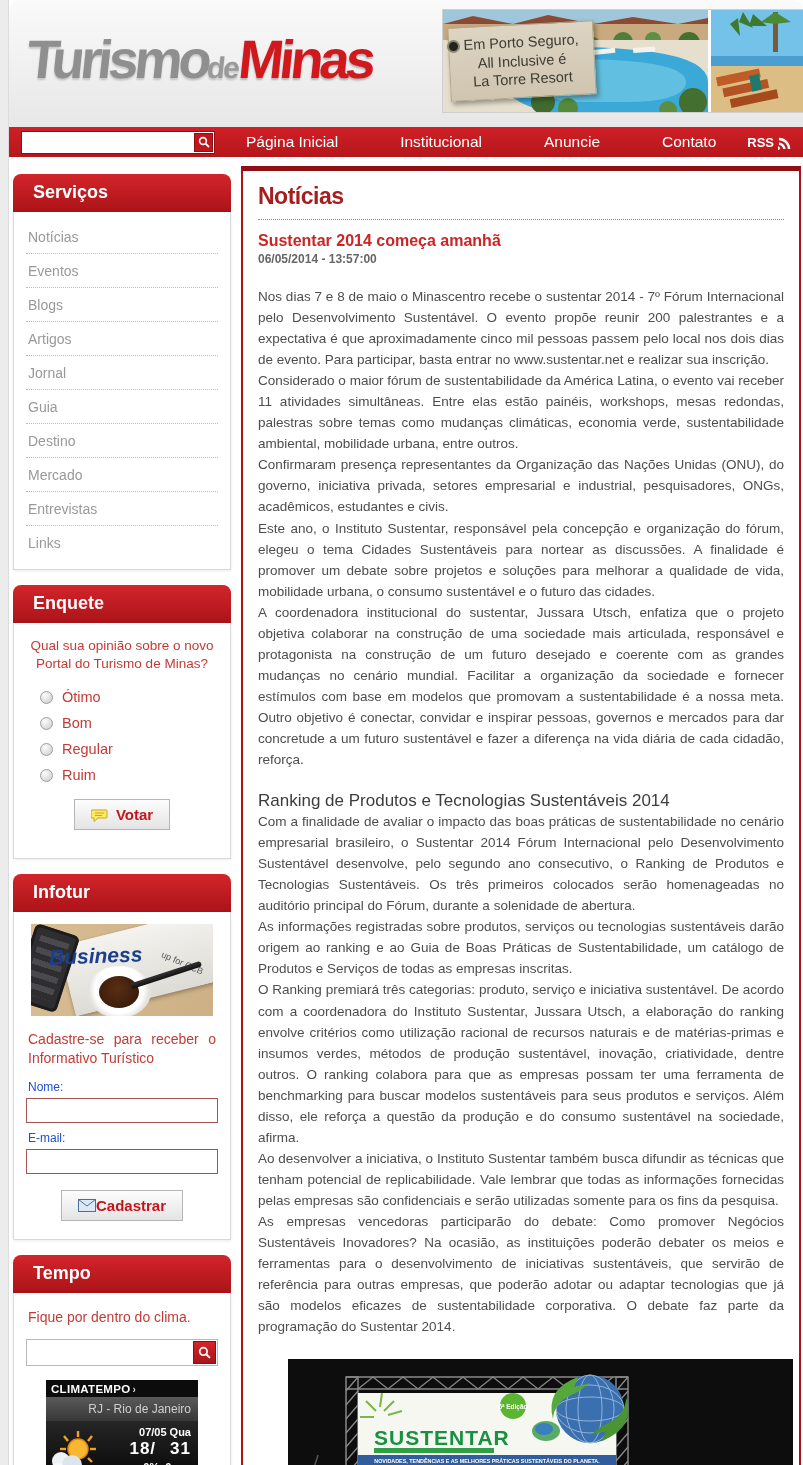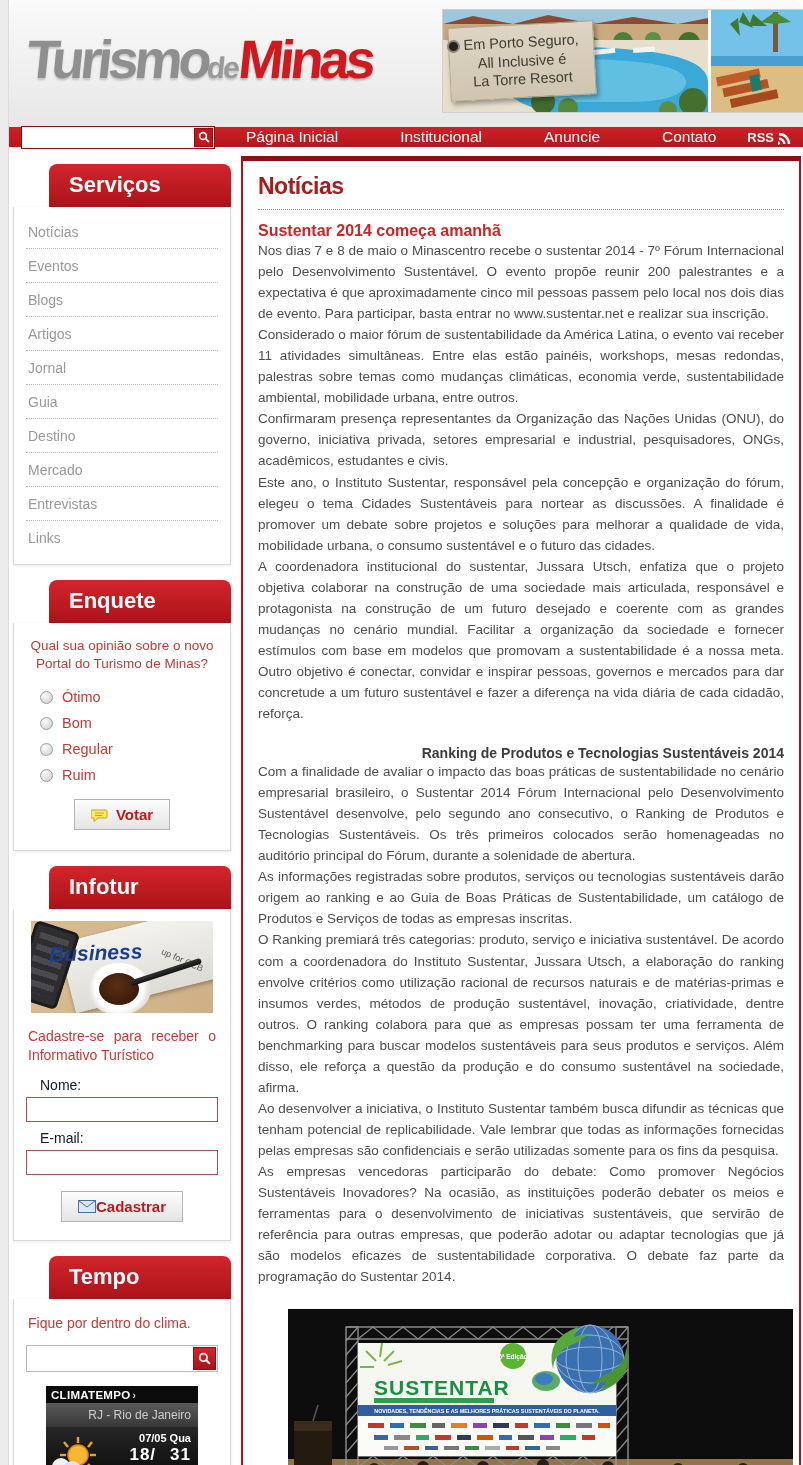--- a/index.html
+++ b/index.html
@@ -13,63 +13,63 @@
   .logo-turismo { font-size: 54px; font-weight: bold; color: #8f8f8f; letter-spacing: -4px; text-shadow: 0 2px 2px rgba(0,0,0,.18); }
   .logo-de { font-size: 30px; font-weight: bold; color: #9a9a9a; letter-spacing: -2px; text-shadow: 0 2px 2px rgba(0,0,0,.18); }
   .logo-minas { font-size: 54px; font-weight: bold; color: #d0181d; letter-spacing: -4px; text-shadow: 0 2px 2px rgba(0,0,0,.25); }
 
   .banner-ad { position: absolute; right: 0; top: 10px; width: 360px; height: 102px; cursor: pointer; box-shadow: 0 0 0 1px #cfcfcf; }
   .banner-ad svg { position: absolute; inset: 0; }
   .banner-tag { position: absolute; left: 6px; top: 14px; width: 146px; height: 74px; background: linear-gradient(#ddd4c3, #cfc5b0); border: 1px solid #b3a78d; transform: rotate(-3deg); box-shadow: 2px 3px 5px rgba(0,0,0,.35); display: flex; flex-direction: column; justify-content: center; text-align: center; line-height: 1.3; font-size: 14.5px; color: #3e3c33; }
   .banner-hole { position: absolute; left: 4px; top: 30px; width: 13px; height: 13px; border-radius: 50%; background: #23231c; border: 2px solid #8d8574; }
 
   
-  .navbar { height: 20px; background: linear-gradient(#cf2026, #b5161b); display: flex; align-items: center; padding: 0 8px 0 12px; }
+  .navbar { height: 30px; background: linear-gradient(#cf2026, #b5161b); display: flex; align-items: center; padding: 0 8px 0 12px; }
   .nav-search { position: relative; width: 194px; height: 23px; flex: 0 0 auto; }
   .nav-search input { width: 100%; height: 100%; border: 1px solid #8e0f13; padding: 0 26px 0 6px; font-size: 13px; }
   .nav-search .search-btn { position: absolute; right: 2px; top: 2px; width: 19px; height: 19px; background: #c3161c; border: 1px solid #8e0f13; cursor: pointer; display: flex; align-items: center; justify-content: center; }
   .nav-links { flex: 1; display: flex; justify-content: space-around; align-items: center; }
   .nav-link { color: #fff; text-decoration: none; font-size: 15.5px; cursor: pointer; }
   .nav-rss { display: flex; align-items: center; gap: 4px; color: #fff; font-size: 13px; font-weight: bold; cursor: pointer; padding-right: 2px; }
 
   
   .content { display: flex; gap: 10px; padding: 9px 3px 0 4px; background: #fff; }
   .sidebar { width: 218px; flex: 0 0 auto; padding-top: 8px; }
   .main-col { width: 560px; flex: 0 0 auto; }
 
   
   .box { margin-bottom: 15px; }
-  .box-header { background: linear-gradient(#d2252b, #ab1318); color: #fff; font-size: 22px; font-weight: bold; padding: 8px 0 9px 20px; border-radius: 8px 8px 0 0; margin-left: 36px; }
+  .box-header { background: linear-gradient(#d2252b, #ab1318); color: #fff; font-size: 18px; font-weight: bold; padding: 8px 0 9px 20px; border-radius: 8px 8px 0 0; }
   .box-body { border: 1px solid #d8d8d8; border-top: none; background: #fff; box-shadow: 0 1px 3px rgba(0,0,0,.08); }
 
   .services-list { list-style: none; padding: 8px 12px 10px; }
   .service-item { color: #999; font-size: 14px; padding: 9px 2px 8px; border-bottom: 1px dotted #bbb; cursor: pointer; }
   .service-item:last-child { border-bottom: none; }
 
-  .poll-body { padding: 14px 12px 4px; }
+  .poll-body { padding: 14px 12px 12px; }
   .poll-question { color: #c23b36; font-size: 13.5px; text-align: center; line-height: 1.35; margin-bottom: 16px; }
   .poll-option { display: flex; align-items: center; gap: 9px; margin: 0 0 10px 14px; cursor: pointer; }
   .radio-dot { width: 13px; height: 13px; border-radius: 50%; background: radial-gradient(circle at 35% 30%, #fdfdfd, #c9c9c9); border: 1px solid #9e9e9e; flex: 0 0 auto; }
   .poll-option .opt-label { color: #c23b36; font-size: 14.5px; }
   .votar-btn { display: flex; align-items: center; gap: 8px; margin: 16px auto 16px; padding: 6px 16px; background: linear-gradient(#fdfdfd, #e4e4e4); border: 1px solid #b5b5b5; cursor: pointer; }
   .votar-btn span, .cad-btn span { color: #c3161c; font-weight: bold; font-size: 15px; }
 
   .infotur-body { padding: 12px 12px 16px; }
   .infotur-img { position: relative; width: 182px; height: 92px; margin: 0 auto; overflow: hidden; background: linear-gradient(100deg, #d9bd92, #cdb086); }
   .calc { position: absolute; left: -8px; top: 4px; width: 46px; height: 80px; background: #2e2e30; border-radius: 6px; transform: rotate(18deg); box-shadow: inset 0 0 0 3px #1c1c1e; }
   .calc::after { content: ""; position: absolute; inset: 10px 8px; background: repeating-linear-gradient(#4a4a4e 0 6px, #2e2e30 6px 12px); }
   .newsprint { position: absolute; left: 34px; top: 2px; width: 160px; height: 72px; background: linear-gradient(#f4f3ef, #dcdbd5); transform: rotate(-14deg); box-shadow: 0 2px 4px rgba(0,0,0,.3); }
   .news-business { position: absolute; left: 18px; top: 20px; color: #1b3f8f; font-weight: bold; font-size: 21px; font-style: italic; transform: rotate(-2deg); }
   .news-sub { position: absolute; right: 8px; top: 34px; color: #555; font-size: 9px; transform: rotate(24deg); }
   .news-lines { position: absolute; right: 4px; top: 8px; width: 70px; height: 58px; background: repeating-linear-gradient(#c9c8c2 0 2px, transparent 2px 6px); transform: rotate(-14deg); opacity: .8; }
   .cup { position: absolute; left: 56px; top: 42px; width: 64px; height: 52px; background: radial-gradient(circle at 50% 45%, #fff 56%, #e4e2dc 70%); border-radius: 50%; }
   .coffee { position: absolute; left: 68px; top: 52px; width: 40px; height: 32px; background: radial-gradient(circle at 45% 40%, #5a2f14, #2e1406); border-radius: 50%; }
   .pen { position: absolute; right: 10px; top: 48px; width: 74px; height: 6px; background: linear-gradient(#333, #111); border-radius: 3px; transform: rotate(-18deg); }
   .infotur-text { color: #c23b36; font-size: 14px; text-align: justify; line-height: 1.35; margin: 14px 2px 12px; }
-  .field-label { display: block; color: #0f172a; font-size: 14px; margin: 8px 14px 4px; }
+  .field-label { display: block; color: #1d4ed8; font-size: 12px; margin: 8px 2px 4px; }
   .field-input { width: 100%; height: 25px; border: 1px solid #a65353; padding: 0 6px; font-size: 13px; }
   .cad-btn { display: flex; align-items: center; gap: 0; margin: 16px auto 2px; padding: 6px 16px; background: linear-gradient(#fdfdfd, #e4e4e4); border: 1px solid #b5b5b5; cursor: pointer; }
 
   .tempo-body { padding: 12px 12px 18px; }
   .tempo-text { color: #c23b36; font-size: 14px; margin: 4px 2px 14px; }
   .tempo-search { position: relative; height: 27px; margin-bottom: 14px; }
   .tempo-search input { width: 100%; height: 100%; border: 1px solid #b9b9b9; padding: 0 30px 0 6px; font-size: 13px; }
   .tempo-search .search-btn { position: absolute; right: 2px; top: 2px; width: 23px; height: 23px; background: linear-gradient(#d2252b, #a8151a); border: 1px solid #8e0f13; cursor: pointer; display: flex; align-items: center; justify-content: center; }
 
   .climatempo { width: 152px; margin: 0 auto; background: #0c0c0c; color: #fff; }
@@ -82,21 +82,21 @@
   .ct-temps { text-align: right; font-size: 17px; font-weight: bold; letter-spacing: 1px; margin-top: 1px; }
   .ct-temps .tmax { margin-left: 14px; }
   .ct-rain { text-align: right; font-size: 11px; font-weight: bold; margin-top: 2px; }
 
   
   .main-box { border: 2px solid #ab1318; border-top: 5px solid #8f0f14; background: #fff; min-height: 1292px; padding: 12px 15px 20px; }
   .section-title { color: #a51d1d; font-size: 23px; font-weight: bold; letter-spacing: -.5px; padding-bottom: 9px; border-bottom: 1px dotted #8a8a8a; margin-bottom: 12px; }
   .article-title { color: #cc2525; font-size: 16px; font-weight: bold; }
   .article-date { color: #666; font-size: 12px; font-weight: bold; margin: 2px 0 20px; }
   .para { color: #4d4d4d; font-size: 13.5px; line-height: 1.56; text-align: justify; }
-  .subhead { color: #3d3d3d; font-size: 14px; font-weight: bold; margin-top: 21px; text-align: right; }
+  .subhead { color: #3d3d3d; font-size: 17px; font-weight: normal; margin-top: 21px; }
   .article-figure { margin: 22px 0 0 30px; width: 505px; }
   .article-figure svg { display: block; }
 </style>
 </head>
 <body>
 
 <div class="page">
 
   <header class="site-header">
     <div class="logo">
@@ -299,20 +299,21 @@
           </div>
         </div>
       </section>
 
     </aside>
 
     <main class="main-col">
       <div class="main-box">
         <h1 class="section-title">Notícias</h1>
         <h3 class="article-title">Sustentar 2014 começa amanhã</h3>
+        <div class="article-date">06/05/2014 - 13:57:00</div>
         <div id="article-body">
             <p class="para">Nos dias 7 e 8 de maio o Minascentro recebe o sustentar 2014 - 7º Fórum Internacional pelo Desenvolvimento Sustentável. O evento propõe reunir 200 palestrantes e a expectativa é que aproximadamente cinco mil pessoas passem pelo local nos dois dias de evento. Para participar, basta entrar no www.sustentar.net e realizar sua inscrição.</p>
             <p class="para">Considerado o maior fórum de sustentabilidade da América Latina, o evento vai receber 11 atividades simultâneas. Entre elas estão painéis, workshops, mesas redondas, palestras sobre temas como mudanças climáticas, economia verde, sustentabilidade ambiental, mobilidade urbana, entre outros.</p>
             <p class="para">Confirmaram presença representantes da Organização das Nações Unidas (ONU), do governo, iniciativa privada, setores empresarial e industrial, pesquisadores, ONGs, acadêmicos, estudantes e civis.</p>
             <p class="para">Este ano, o Instituto Sustentar, responsável pela concepção e organização do fórum, elegeu o tema Cidades Sustentáveis para nortear as discussões.  A finalidade é promover um debate sobre projetos e soluções para melhorar a qualidade de vida, mobilidade urbana, o consumo sustentável e o futuro das cidades.</p>
             <p class="para">A coordenadora institucional do sustentar, Jussara Utsch, enfatiza que o projeto objetiva colaborar na construção de uma sociedade mais articulada, responsável e protagonista na construção de um futuro desejado e coerente com as grandes mudanças no cenário mundial. Facilitar a organização da sociedade e fornecer estímulos com base em modelos que promovam a sustentabilidade é a nossa meta. Outro objetivo é conectar, convidar e inspirar pessoas, governos e mercados para dar concretude a um futuro sustentável e fazer a diferença na vida diária de cada cidadão, reforça.</p>
             <h4 class="subhead">Ranking de Produtos e Tecnologias Sustentáveis 2014</h4>
             <p class="para">Com a finalidade de avaliar o impacto das boas práticas de sustentabilidade no cenário empresarial brasileiro, o Sustentar 2014  Fórum Internacional pelo Desenvolvimento Sustentável  desenvolve, pelo segundo ano consecutivo, o Ranking de Produtos e Tecnologias Sustentáveis. Os três primeiros colocados serão homenageadas no auditório principal do Fórum, durante a solenidade de abertura.</p>
             <p class="para">As informações registradas sobre produtos, serviços ou tecnologias sustentáveis darão origem ao ranking e ao Guia de Boas Práticas de Sustentabilidade, um catálogo de Produtos e Serviços de todas as empresas inscritas.</p>
             <p class="para">O Ranking premiará três categorias: produto, serviço e iniciativa sustentável. De acordo com a coordenadora do Instituto Sustentar, Jussara Utsch, a elaboração do ranking envolve critérios como utilização racional de recursos naturais e de matérias-primas e insumos verdes, métodos de produção sustentável, inovação, criatividade, dentre outros. O ranking colabora para que as empresas possam ter uma ferramenta de benchmarking para buscar modelos sustentáveis para seus produtos e serviços. Além disso, ele reforça a questão da produção e do consumo sustentável na sociedade, afirma.</p>

